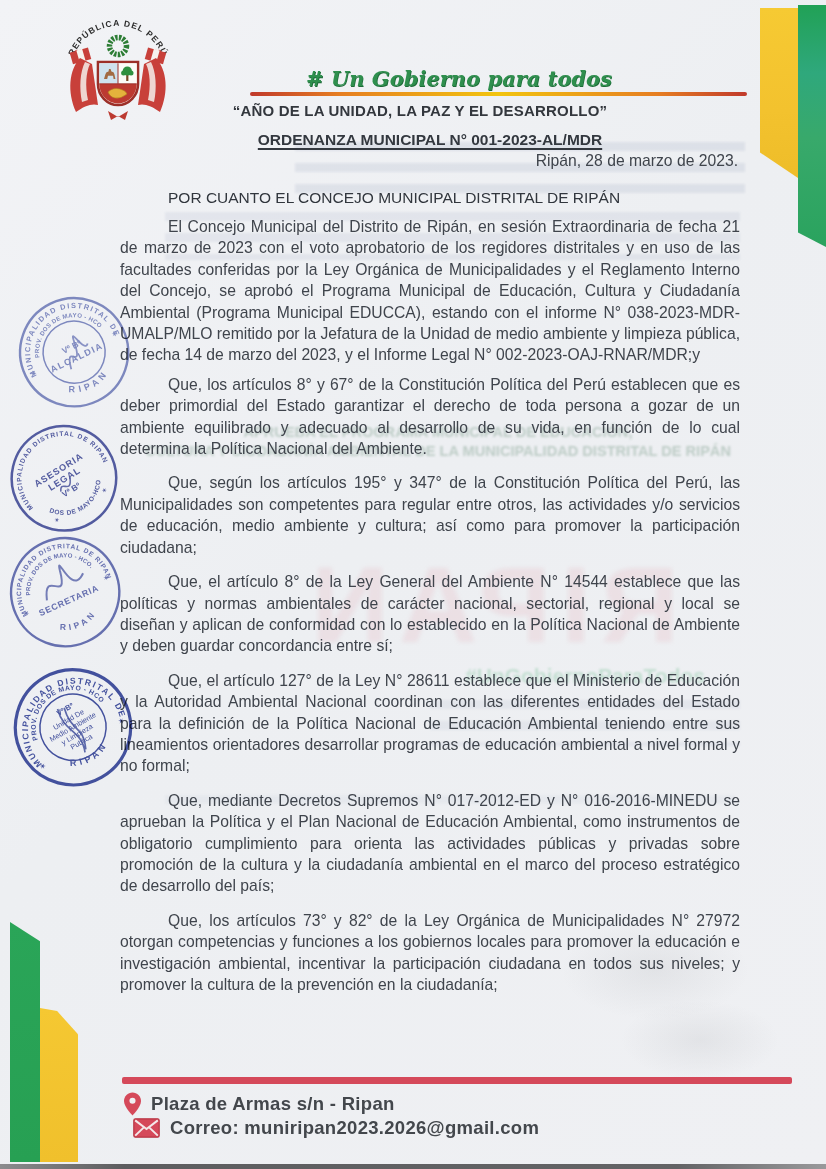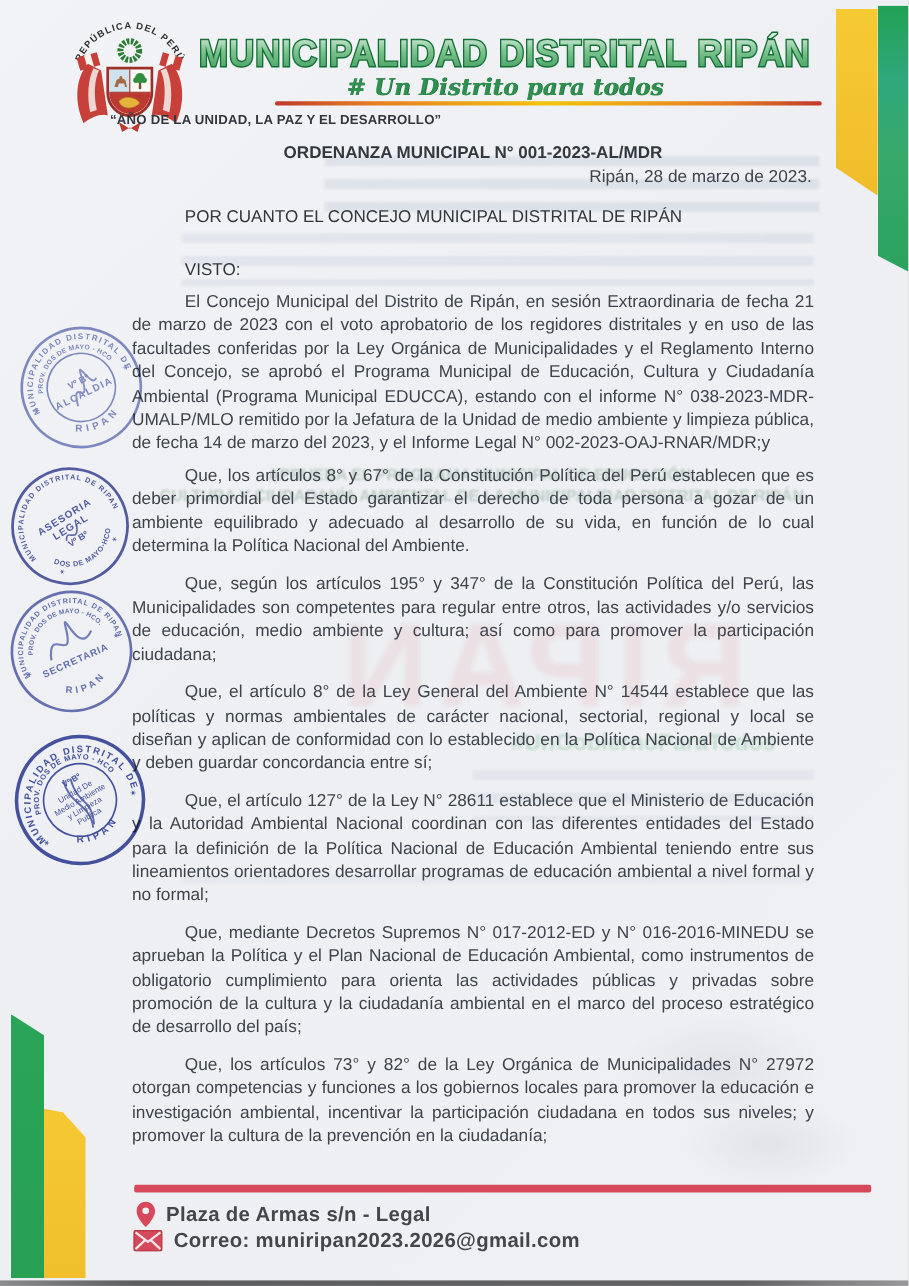--- a/index.html
+++ b/index.html
@@ -25,27 +25,27 @@
   .scan-edge{position:absolute;left:0;bottom:0;width:826px;height:5px;
     background:linear-gradient(90deg,#7a7a7c,#434345 15%,#4a4a4c 82%,#8a8a8c);opacity:.85;}
 
   
   .muni-title-wrap{position:absolute;left:176px;top:26px;width:566px;height:46px;}
   .slogan{position:absolute;left:176px;top:66px;width:566px;text-align:center;
     font-family:"DejaVu Serif",serif;font-style:italic;font-weight:700;
     font-size:21px;color:#2f8f4e;text-shadow:.6px .6px 0 #1d6b38;}
   .grad-line{position:absolute;left:250px;top:92px;width:497px;height:4px;border-radius:2px;
     background:linear-gradient(90deg,#c0392b,#e67e22 18%,#f2c40f 50%,#e67e22 82%,#c0392b);}
-  .year-motto{position:absolute;left:100px;top:102px;width:640px;text-align:left;
-    font-weight:700;font-size:12px;color:#33373d;letter-spacing:.2px;}
+  .year-motto{position:absolute;left:100px;top:102px;width:640px;text-align:center;
+    font-weight:700;font-size:15px;color:#33373d;letter-spacing:.2px;}
 
   
   .doc-title{position:absolute;left:120px;top:131px;width:620px;text-align:center;
     font-weight:700;font-size:15.5px;color:#33383f;
-    text-underline-offset:3px;text-decoration-thickness:1.8px;}
+    text-decoration:underline;text-underline-offset:3px;text-decoration-thickness:1.8px;}
   .dateline{position:absolute;right:88px;top:152px;font-size:15.7px;color:#3f444c;}
   .doc-col{position:absolute;left:120px;top:188px;width:620px;font-size:15.7px;line-height:21.4px;}
   .doc-col .hd{font-weight:400;color:#31363d;padding-left:48px;font-size:15.5px;line-height:20px;}
   .doc-col .hd.visto{margin-top:28px;}
   .doc-col .hd.cons{margin-top:16px;}
   .doc-col p{margin:13px 0 0;text-align:justify;text-indent:48px;}
   .doc-col p.first{margin-top:8px;}
 
   
   .smudge{position:absolute;filter:blur(1.1px);
@@ -61,21 +61,21 @@
 
   
   .stamp{position:absolute;mix-blend-mode:multiply;}
   .stamp svg text{font-family:"Liberation Sans",sans-serif;}
 
   
   .footer-bar{position:absolute;left:122px;top:1077px;width:670px;height:7px;background:#d5495a;border-radius:2px;}
   .f-row{position:absolute;display:flex;align-items:center;gap:10px;
     font-weight:700;font-size:18.5px;color:#43474c;letter-spacing:.3px;}
   .f-row.addr{left:124px;top:1092px;}
-  .f-row.mail{left:121px;top:1117px;}
+  .f-row.mail{left:133px;top:1117px;}
 </style>
 </head>
 <body>
 
 <div id="page">
 
   <div class="strip y-top"></div>
   <div class="strip g-top"></div>
   <div class="strip g-bottom"></div>
   <div class="strip y-bottom"></div>
@@ -125,42 +125,29 @@
       <path d="M 52 67 l 1.5 -5 q 0.5 -2.5 3 -2.5 l 0.5 -2.5 1.6 0 0.8 2.5 q 2.7 0.3 3 2.8 l 1 4.7 -1.8 0 -0.6 -3.2 -5 0 -0.8 3.2 Z" fill="#a26a42"></path>
       <rect x="74.2" y="62" width="2.2" height="7" fill="#7a4a28"></rect>
       <circle cx="75.3" cy="59" r="4.6" fill="#2f8f3f"></circle>
       <circle cx="71.6" cy="61" r="2.5" fill="#2f8f3f"></circle>
       <circle cx="79" cy="61" r="2.5" fill="#2f8f3f"></circle>
       <path d="M 56 80 q 5 -5 12 -3 q 6 1.5 7 5 q -6 5 -12 4 q -5 -0.8 -7 -6 Z" fill="#e4b33c" stroke="#b07f1f" stroke-width=".6"></path>
     </g>
     <path d="M 56 99 L 66 105 L 76 99 L 73 108 L 66 104 L 59 108 Z" fill="#bc3a31"></path>
   </svg>
 
-  <div class="muni-title-wrap">
-    <svg width="566" height="46" viewBox="0 0 566 46">
-      <defs>
-        <linearGradient id="tg" x1="0" y1="0" x2="0" y2="1">
-          <stop offset="0" stop-color="#eaf6ee"></stop>
-            <stop offset=".45" stop-color="#7cc28f"></stop>
-            <stop offset="1" stop-color="#379a57"></stop>
-        </linearGradient>
-      </defs>
-      <text x="283" y="34" text-anchor="middle" font-family="Liberation Sans, sans-serif" font-size="34" font-weight="800" letter-spacing="1" fill="url(#tg)" stroke="#156f35" stroke-width="2.6" paint-order="stroke" textLength="556" lengthAdjust="spacingAndGlyphs">MUNICIPALIDAD DISTRITAL RIPÁN</text>
-    </svg>
-  </div>
-  <div class="slogan"># Un Distrito para todos</div>
+  <div class="slogan"># Un Gobierno para todos</div>
   <div class="grad-line"></div>
   <div class="year-motto">“AÑO DE LA UNIDAD, LA PAZ Y EL DESARROLLO”</div>
 
   <div class="doc-title">ORDENANZA MUNICIPAL N° 001-2023-AL/MDR</div>
   <div class="dateline">Ripán, 28 de marzo de 2023.</div>
 
   <div class="doc-col">
     <div class="hd">POR CUANTO EL CONCEJO MUNICIPAL DISTRITAL DE RIPÁN</div>
-    <div class="hd visto">VISTO:</div>
     <p class="first">El Concejo Municipal del Distrito de Ripán, en sesión Extraordinaria de fecha 21 de marzo de 2023 con el voto aprobatorio de los regidores distritales y en uso de las facultades conferidas por la Ley Orgánica de Municipalidades y el Reglamento Interno del Concejo, se aprobó el Programa Municipal de Educación, Cultura y Ciudadanía Ambiental (Programa Municipal EDUCCA), estando con el informe N° 038-2023-MDR-UMALP/MLO remitido por la Jefatura de la Unidad de medio ambiente y limpieza pública, de fecha 14 de marzo del 2023, y el Informe Legal N° 002-2023-OAJ-RNAR/MDR;y</p>
     <p class="first">Que, los artículos 8° y 67° de la Constitución Política del Perú establecen que es deber primordial del Estado garantizar el derecho de toda persona a gozar de un ambiente equilibrado y adecuado al desarrollo de su vida, en función de lo cual determina la Política Nacional del Ambiente.</p>
     <p>Que, según los artículos 195° y 347° de la Constitución Política del Perú, las Municipalidades son competentes para regular entre otros, las actividades y/o servicios de educación, medio ambiente y cultura; así como para promover la participación ciudadana;</p>
     <p>Que, el artículo 8° de la Ley General del Ambiente N° 14544 establece que las políticas y normas ambientales de carácter nacional, sectorial, regional y local se diseñan y aplican de conformidad con lo establecido en la Política Nacional de Ambiente y deben guardar concordancia entre sí;</p>
     <p>Que, el artículo 127° de la Ley N° 28611 establece que el Ministerio de Educación y la Autoridad Ambiental Nacional coordinan con las diferentes entidades del Estado para la definición de la Política Nacional de Educación Ambiental teniendo entre sus lineamientos orientadores desarrollar programas de educación ambiental a nivel formal y no formal;</p>
     <p>Que, mediante Decretos Supremos N° 017-2012-ED y N° 016-2016-MINEDU se aprueban la Política y el Plan Nacional de Educación Ambiental, como instrumentos de obligatorio cumplimiento para orienta las actividades públicas y privadas sobre promoción de la cultura y la ciudadanía ambiental en el marco del proceso estratégico de desarrollo del país;</p>
     <p>Que, los artículos 73° y 82° de la Ley Orgánica de Municipalidades N° 27972 otorgan competencias y funciones a los gobiernos locales para promover la educación e investigación ambiental, incentivar la participación ciudadana en todos sus niveles; y promover la cultura de la prevención en la ciudadanía;</p>
   </div>
 
   <div class="stamp" style="left:15px;top:292px;opacity:.82;transform:rotate(-26deg);">
@@ -252,21 +239,21 @@
       <path d="M 56 38 C 50 60 66 66 58 86 M 62 40 C 56 64 70 62 60 84" fill="none" stroke="currentColor" stroke-width="1.6" opacity=".85"></path>
     </svg>
   </div>
 
   <div class="footer-bar"></div>
   <div class="f-row addr">
     <svg width="17" height="24" viewBox="0 0 20 27">
       <path d="M10 0 C4.5 0 0 4.5 0 10 c0 7.2 10 17 10 17 s10 -9.8 10 -17 C20 4.5 15.5 0 10 0 z" fill="#d5495a"></path>
       <circle cx="10" cy="9.6" r="3.6" fill="#eff0f3"></circle>
     </svg>
-    <span>Plaza de Armas s/n - Legal</span>
+    <span>Plaza de Armas s/n - Ripan</span>
   </div>
   <div class="f-row mail">
     <svg width="27" height="20" viewBox="0 0 27 20">
       <rect x="0.8" y="0.8" width="25.4" height="18.4" rx="1.6" fill="#d5495a" stroke="#b93644" stroke-width="1.2"></rect>
       <path d="M2.2 2.4 L13.5 11 L24.8 2.4 M2.2 17.6 L10.6 9.6 M24.8 17.6 L16.4 9.6" fill="none" stroke="#f4e9ea" stroke-width="2"></path>
     </svg>
     <span>Correo: muniripan2023.2026@gmail.com</span>
   </div>
 
   <div class="scan-edge"></div>

